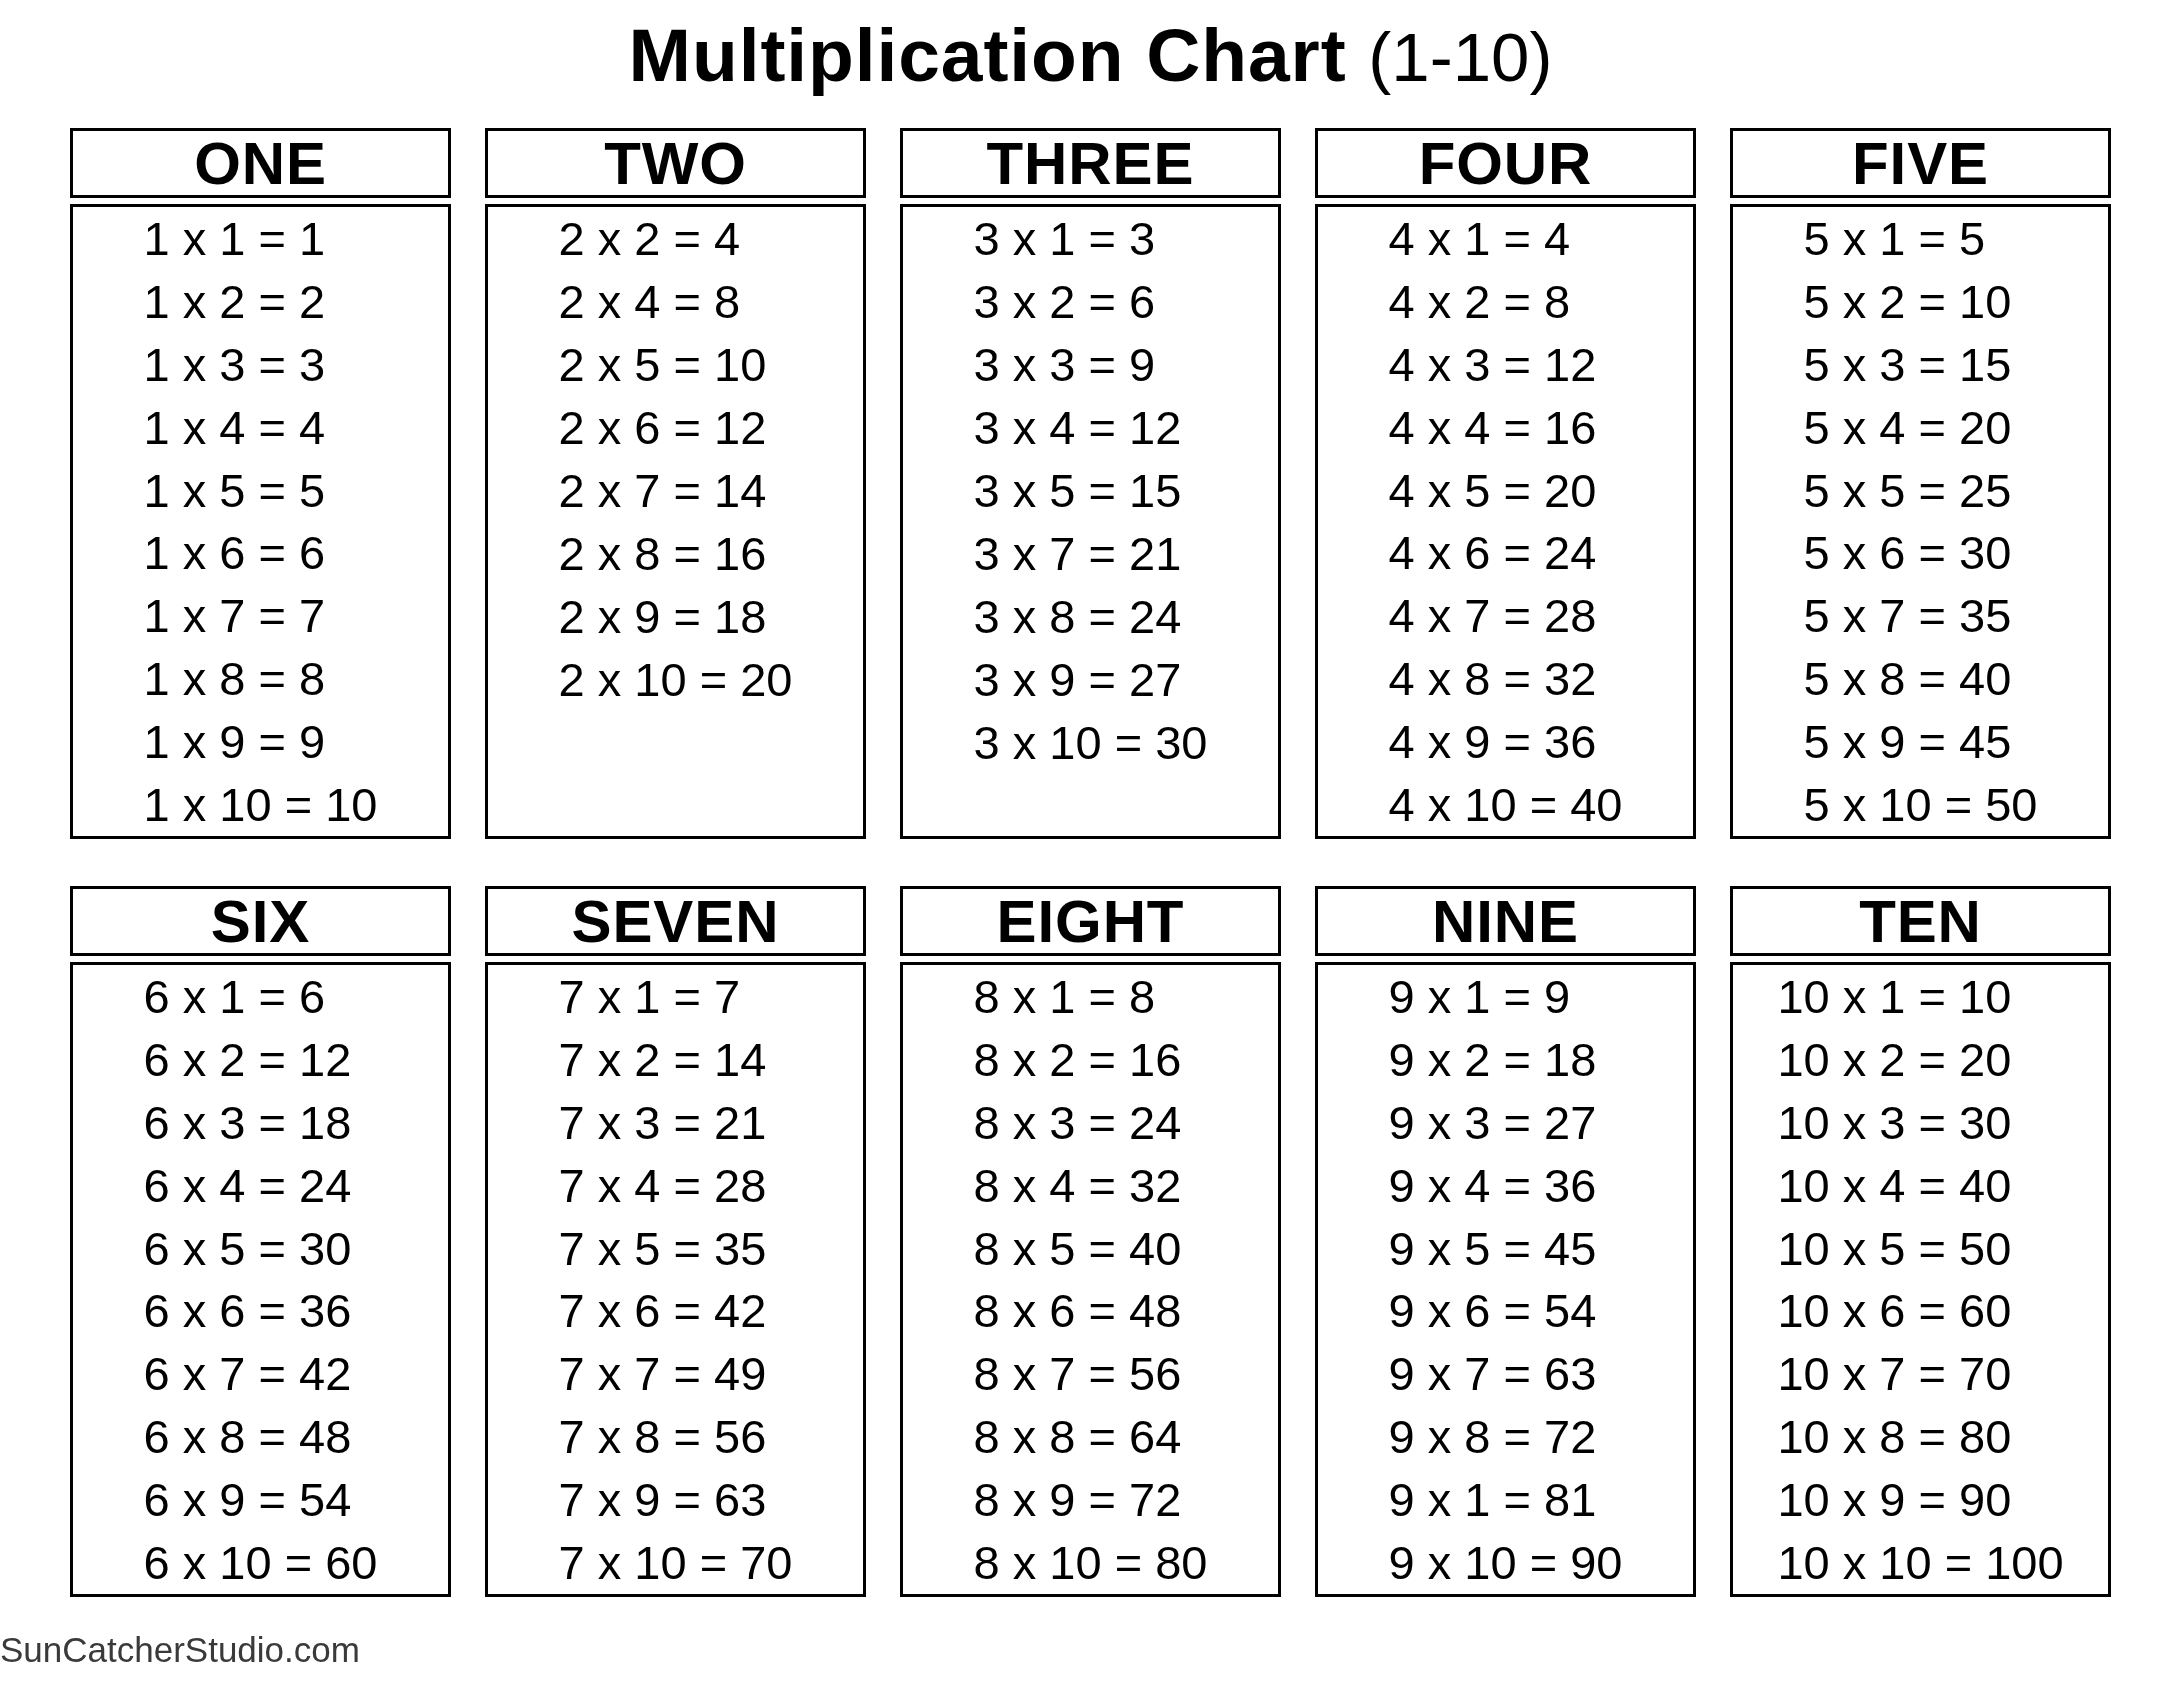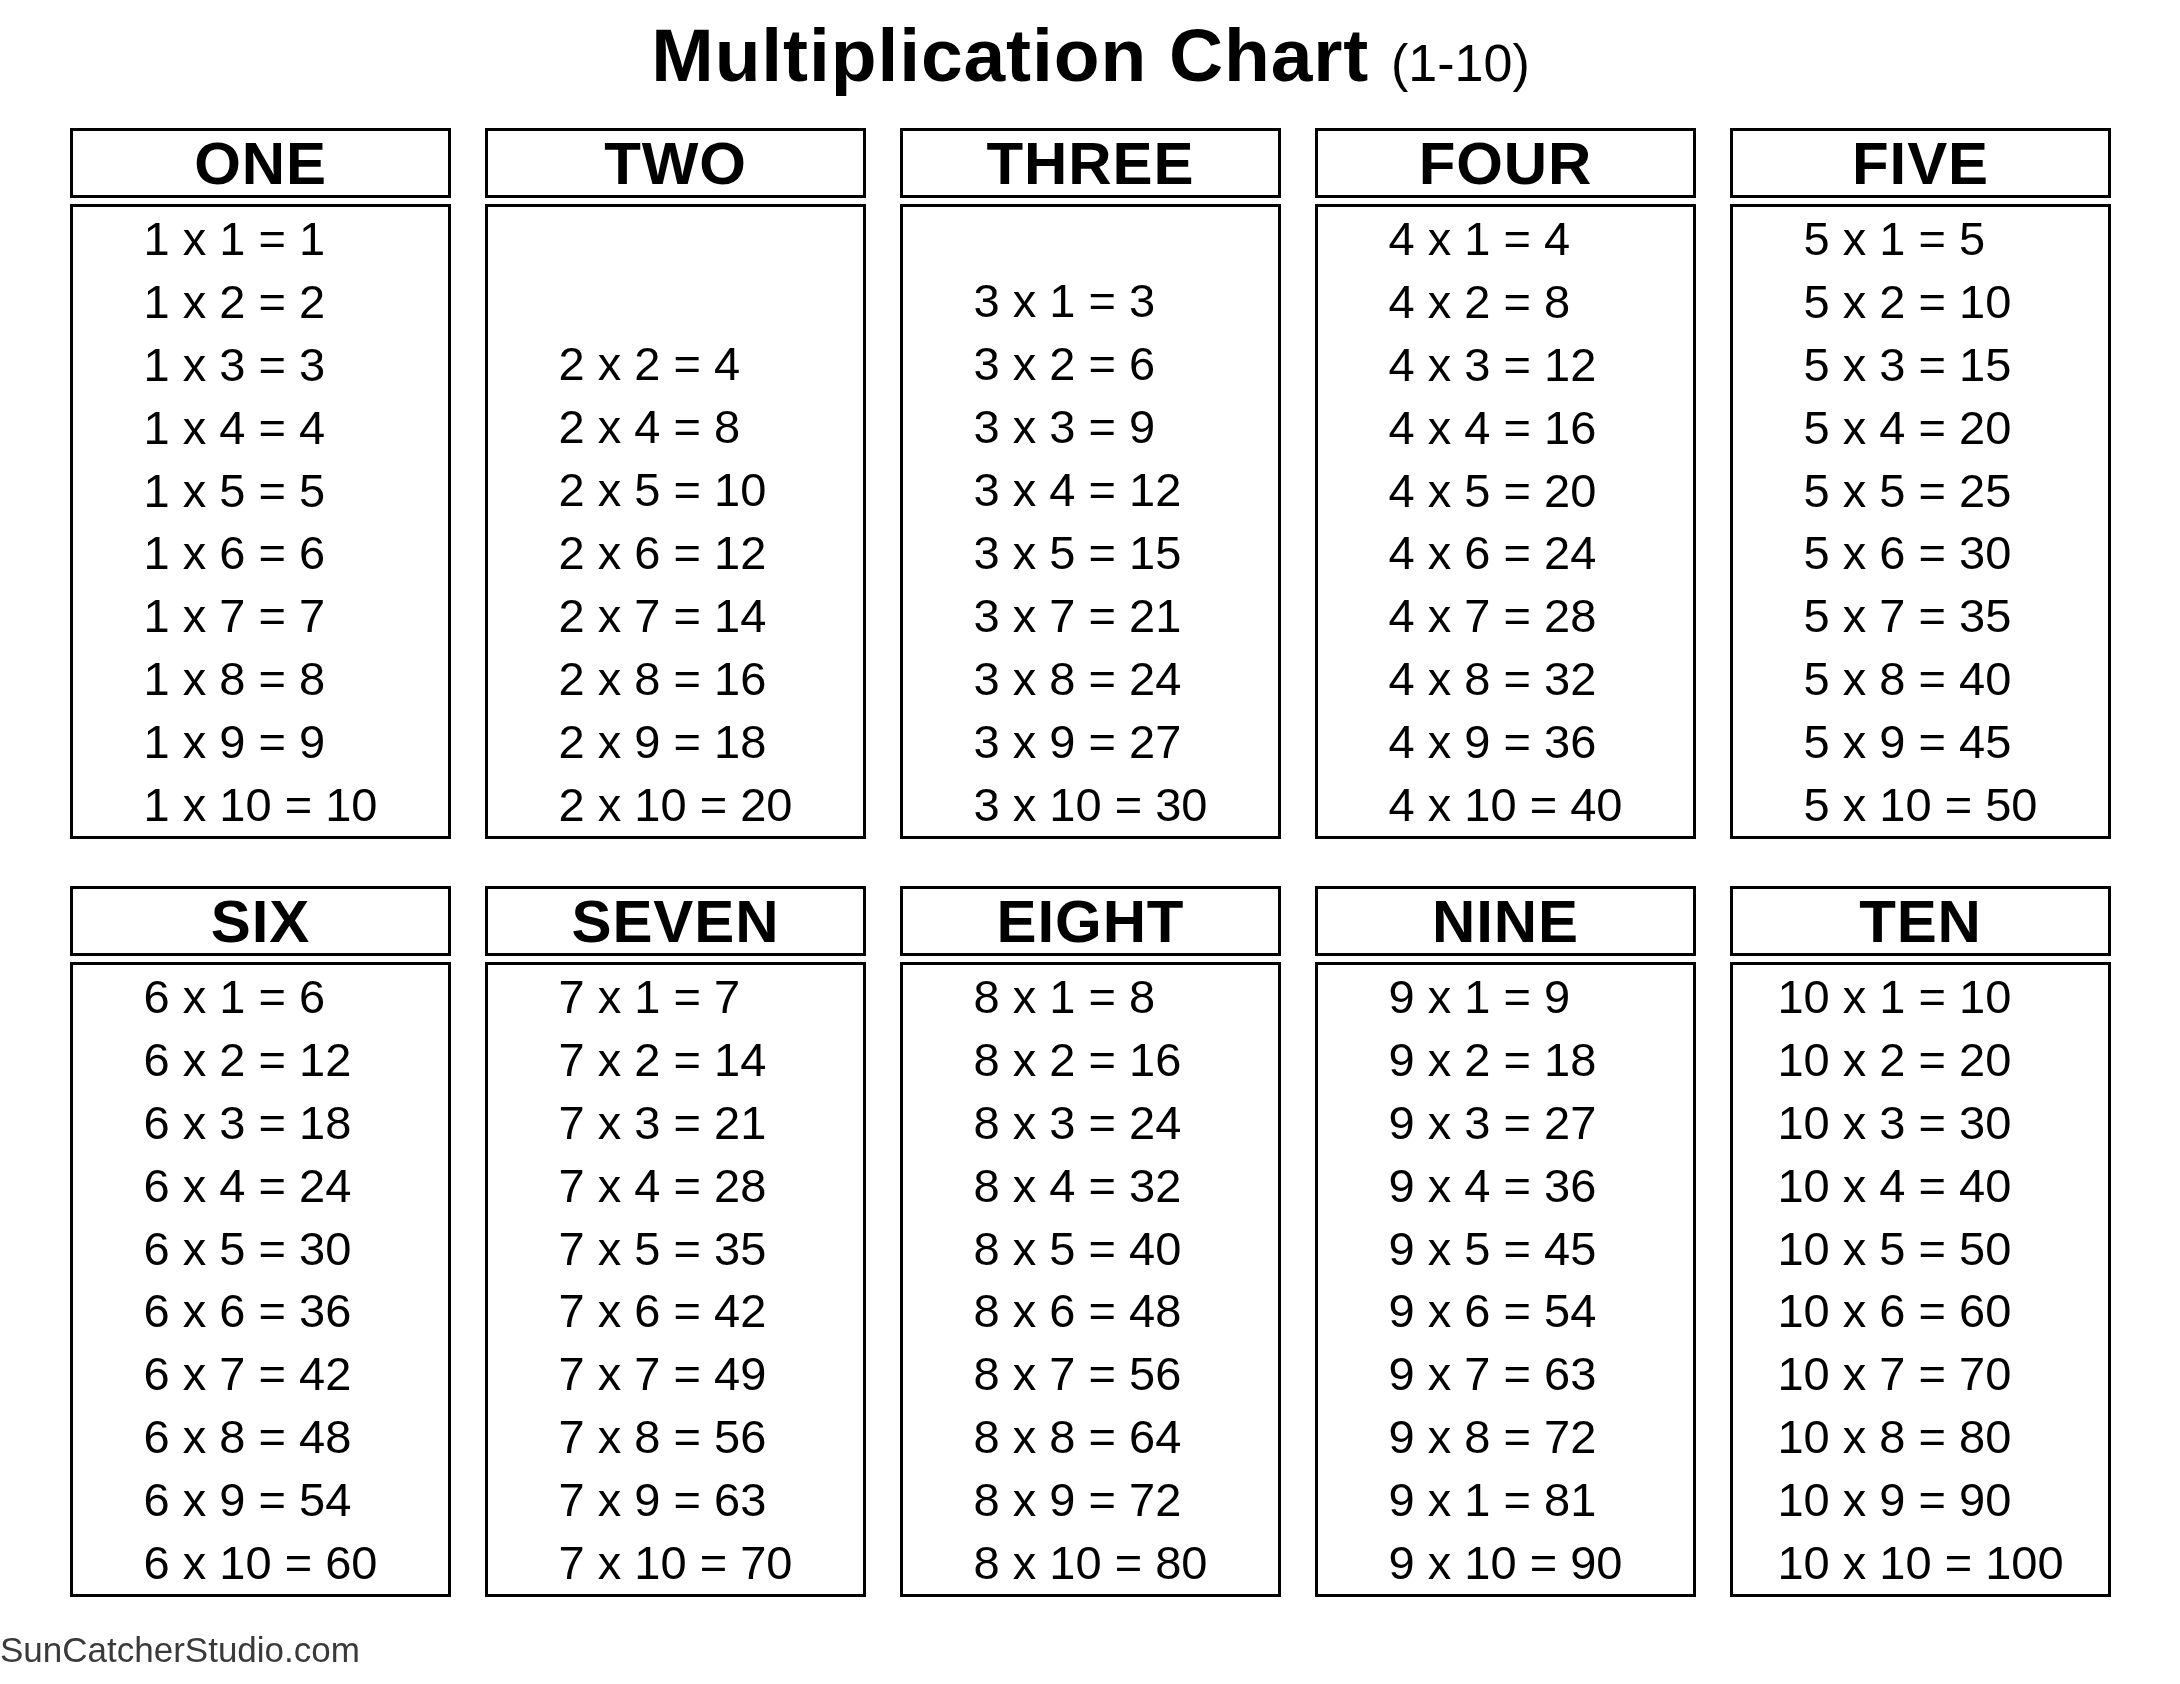--- a/index.html
+++ b/index.html
@@ -22,21 +22,21 @@
     right: 0;
     top: 12px;
     text-align: center;
     font-size: 75px;
     font-weight: bold;
     letter-spacing: 0.9px;
     white-space: nowrap;
   }
   .title .title-suffix {
     font-weight: normal;
-    font-size: 52px;
+    font-size: 69px;
     letter-spacing: 0;
   }
 
   .grid {
     position: absolute;
     left: 70px;
     top: 128px;
     display: grid;
     grid-template-columns: repeat(5, 381px);
     column-gap: 34px;
@@ -63,21 +63,21 @@
     margin-top: 6px;
     height: 635px;
     border: 3.4px solid #000000;
     display: flex;
     justify-content: center;
     background: #ffffff;
   }
   .facts {
     display: flex;
     flex-direction: column;
-    justify-content: flex-end;
+    justify-content: flex-start;
   }
   .fact {
     height: 63px;
     display: flex;
     align-items: center;
     font-size: 47px;
     white-space: pre;
   }
 
   .footer {

